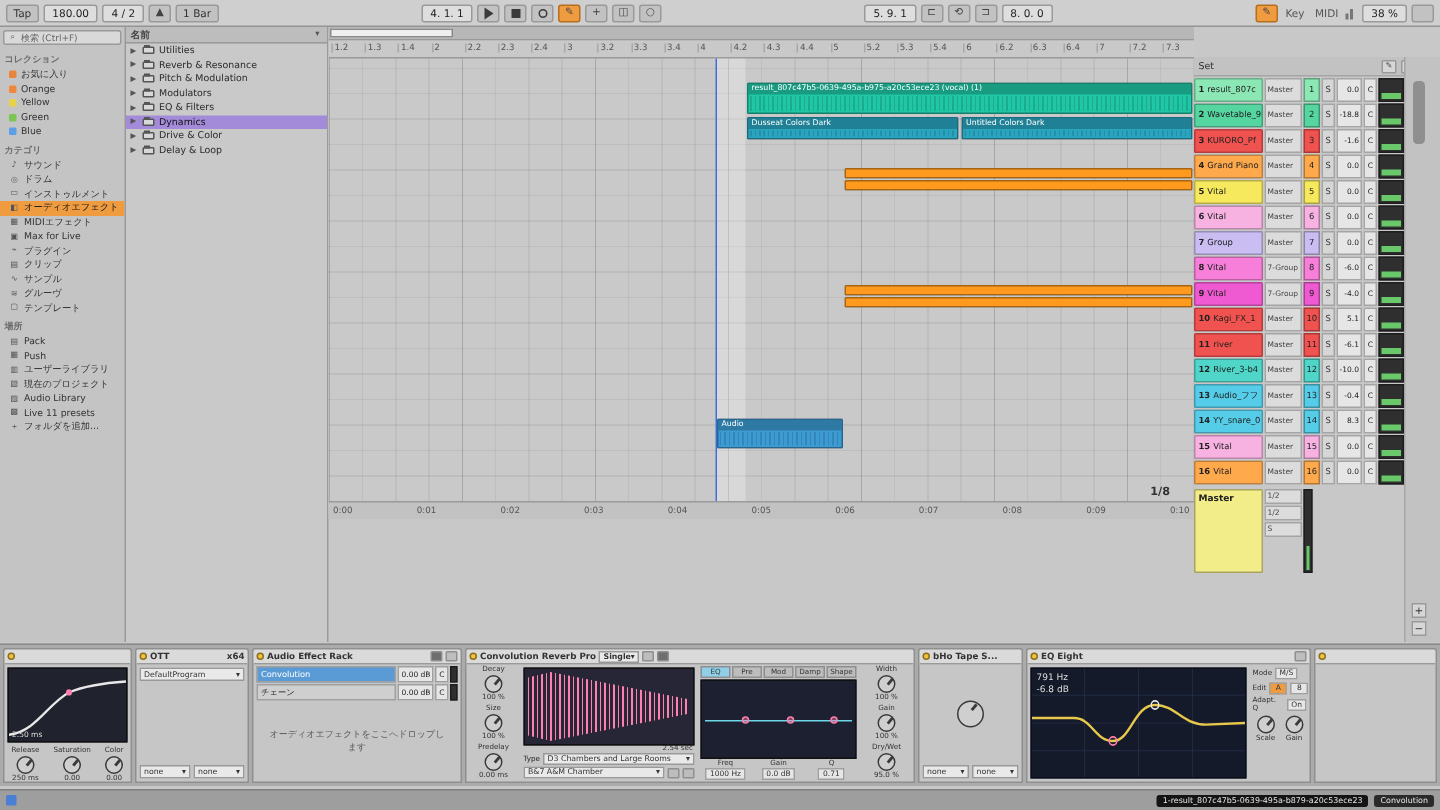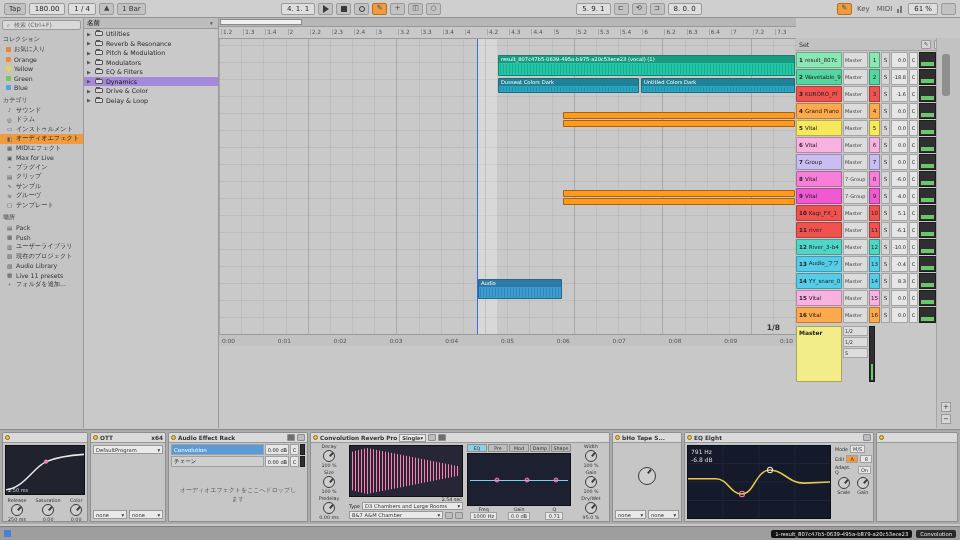--- a/index.html
+++ b/index.html
@@ -130,21 +130,21 @@
   #status-ic{width:7px;height:7px;background:#4a7fd4;border-radius:1px}
   .status-box{background:#141414;color:#e8e8e8;border-radius:2px;padding:1px 4px;font-size:5.3px;white-space:nowrap;overflow:hidden;max-width:150px}
   .status-box.small{max-width:70px;background:#2a2a2a}
 </style>
 </head>
 <body>
 
 <div id="topbar">
   <div class="t-box">Tap</div>
   <div class="t-display">180.00</div>
-  <div class="t-display">1 / 4</div>
+  <div class="t-display">4 / 2</div>
   <div class="t-icon">
       <span class="t-glyph">▲</span>
     </div>
   <div class="t-box">1 Bar</div>
   <div class="spacer"></div>
   <div class="t-display">4. 1. 1</div>
   <div class="t-icon">
       <span class="tri-play"></span>
     </div>
   <div class="t-icon">
@@ -180,21 +180,21 @@
   <div class="spacer"></div>
   <div class="t-icon t-orange">
       <span class="t-glyph">✎</span>
     </div>
   <div class="t-label">Key</div>
   <div class="t-label">MIDI</div>
   <div class="mini-meterbar">
       <i style="height:4px"></i>
       <i style="height:7px"></i>
     </div>
-  <div class="t-display">61 %</div>
+  <div class="t-display">38 %</div>
   <div class="t-icon"></div>
 </div>
 
 <div id="browser1">
   <div id="search-box">
     <span class="bicon">⌕</span>
     <span>検索 (Ctrl+F)</span>
   </div>
   <div class="b-sec-title">コレクション</div>
   <div id="collections-items">

